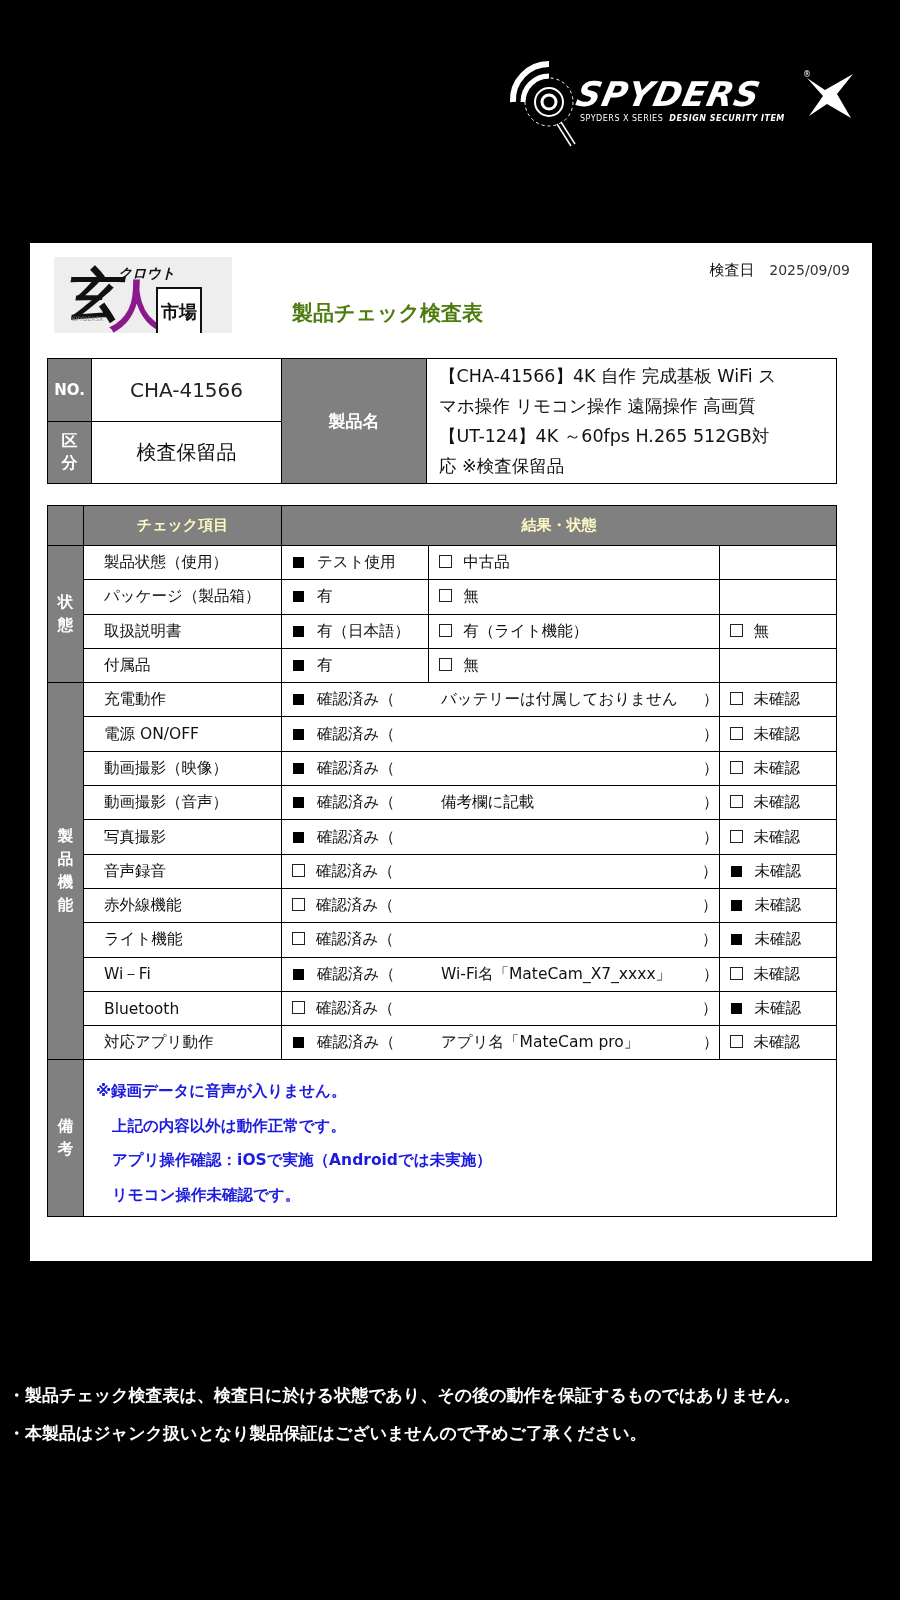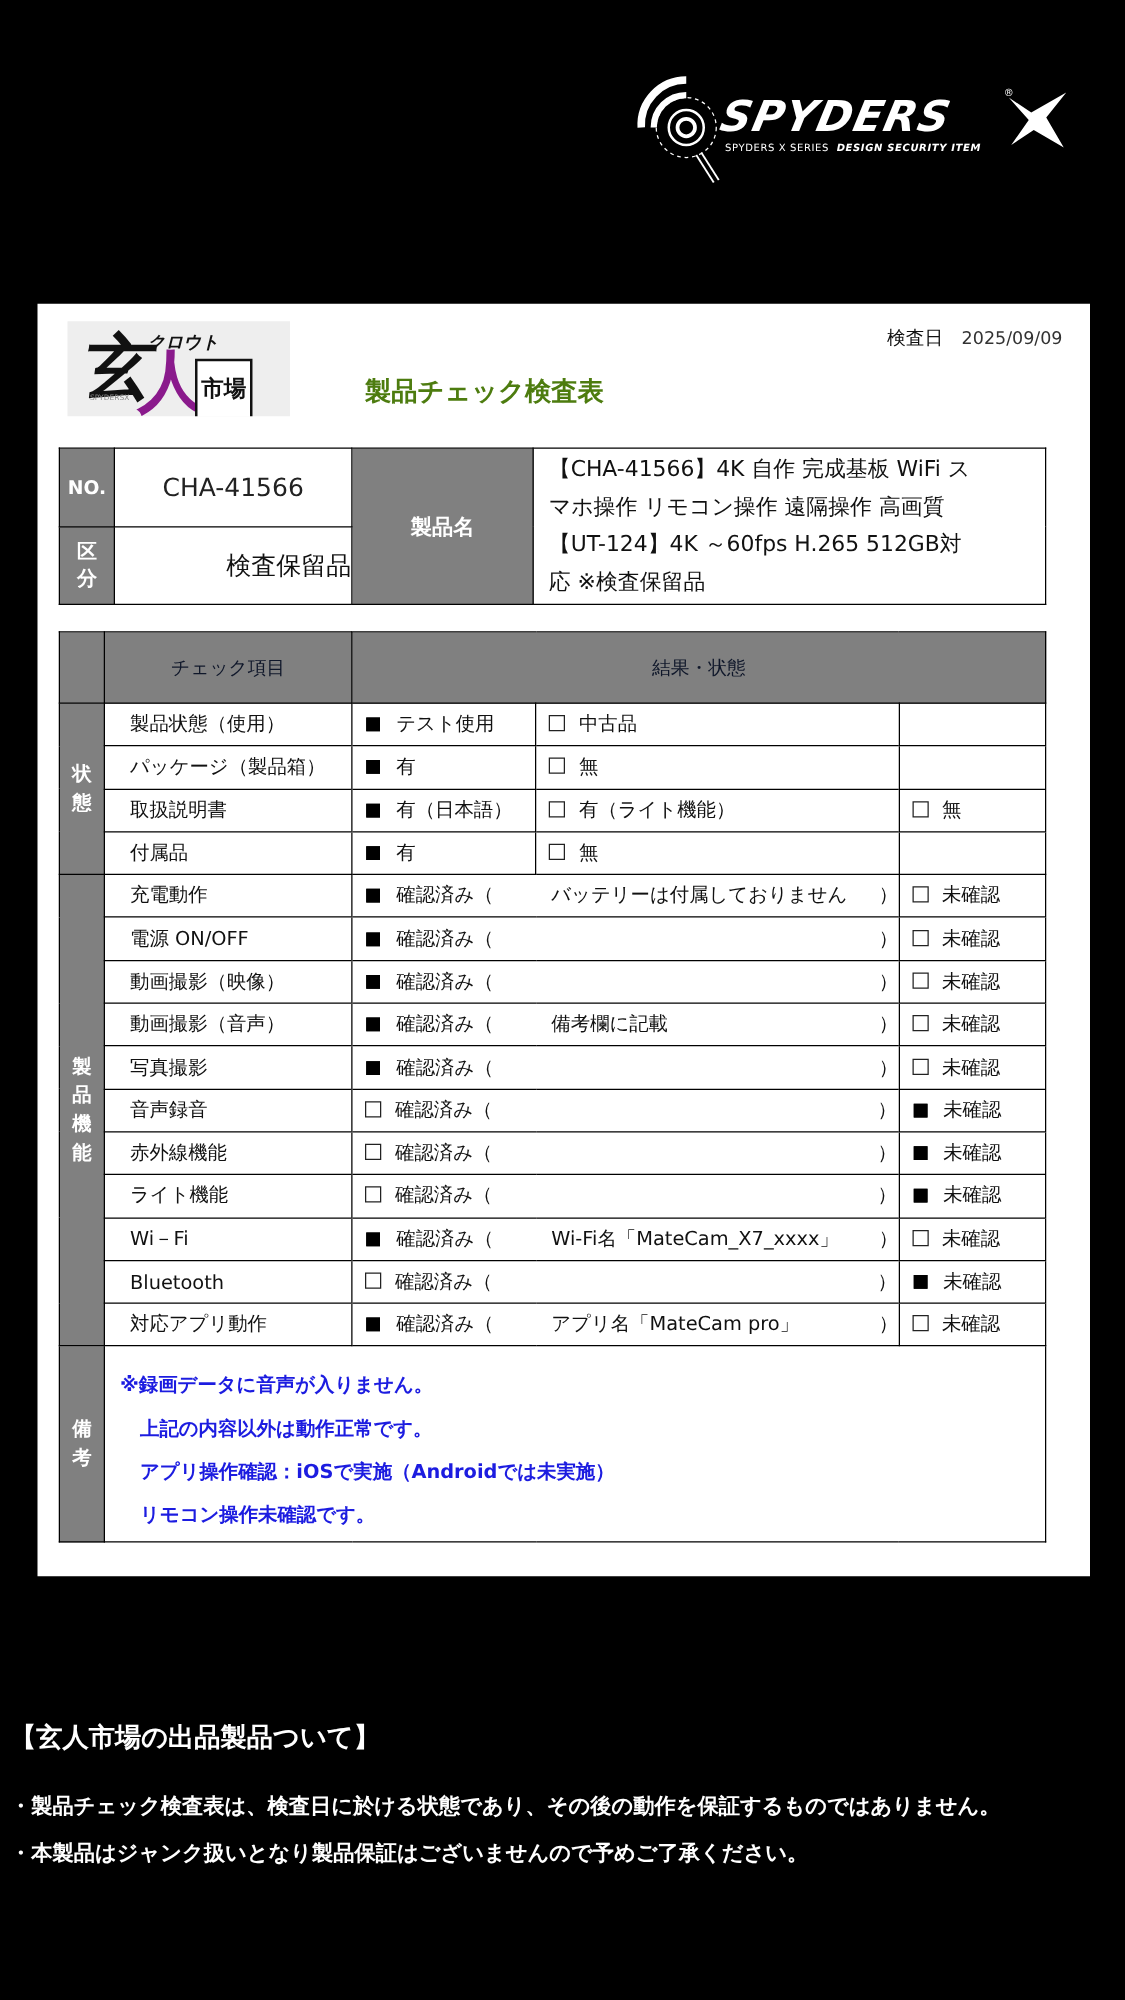--- a/index.html
+++ b/index.html
@@ -33,28 +33,28 @@
   .date .d-label { margin-right: 10px; }
   .date .d-val { color: #333; font-size: 14px; }
 
   
   .head-table { position: absolute; left: 17px; top: 115px; width: 790px; border-collapse: collapse; }
   .head-table td { border: 1px solid #000; }
   .gray { background: #808080; color: #fff; font-weight: bold; text-align: center; }
   .ht-no { width: 44px; height: 62px; font-size: 15px; }
   .ht-noval { width: 190px; text-align: center; font-size: 20px; color: #222; }
   .ht-kubun { height: 62px; font-size: 16px; line-height: 22px; }
-  .ht-kubunval { text-align: right; font-size: 20px; }
+  .ht-kubunval { text-align: center; font-size: 20px; }
   .ht-pname { width: 145px; font-size: 17px; }
   .ht-pval { font-size: 17.5px; line-height: 30px; padding: 2px 8px 2px 12px; vertical-align: middle; }
 
   
   .check-table { position: absolute; left: 17px; top: 262px; width: 790px; border-collapse: collapse; }
   .check-table td, .check-table th { border: 1px solid #000; }
-  .check-table th { background: #808080; color: #0f172a; font-size: 15px; height: 57px; font-weight: normal; }
+  .check-table th { background: #808080; color: #fef9c3; font-size: 15px; height: 40px; font-weight: bold; }
   .check-table td { height: 34.3px; font-size: 15.5px; padding: 0 0 0 20px; white-space: nowrap; }
   .check-table tr.dash td.c { border-bottom: 1px dashed #000; margin-left: 44px; }
   .sec { width: 36px; background: #808080; color: #fff; font-weight: bold; text-align: center;
     padding: 0 !important; font-size: 15px; line-height: 23px; white-space: normal !important; }
   .col-item { width: 198px; }
   .col-r1 { width: 145px; }
   .col-r2 { width: 286px; }
   .cell-r1 { padding-left: 10px !important; }
   .cell-r2 { padding-left: 10px !important; }
   .cell-r3 { padding-left: 10px !important; }
@@ -252,18 +252,17 @@
         <div class="indent">上記の内容以外は動作正常です。</div>
         <div class="indent">アプリ操作確認：iOSで実施（Androidでは未実施）</div>
         <div class="indent">リモコン操作未確認です。</div>
       </td>
     </tr>
   </tbody>
     </table>
 </div>
 
 <div class="notice">
-  <div class="notice-title">【玄人市場の出品製品ついて】</div>
   <ul>
     <li>・製品チェック検査表は、検査日に於ける状態であり、その後の動作を保証するものではありません。</li>
     <li>・本製品はジャンク扱いとなり製品保証はございませんので予めご了承ください。</li>
   </ul>
 </div>
 
 </body></html>

